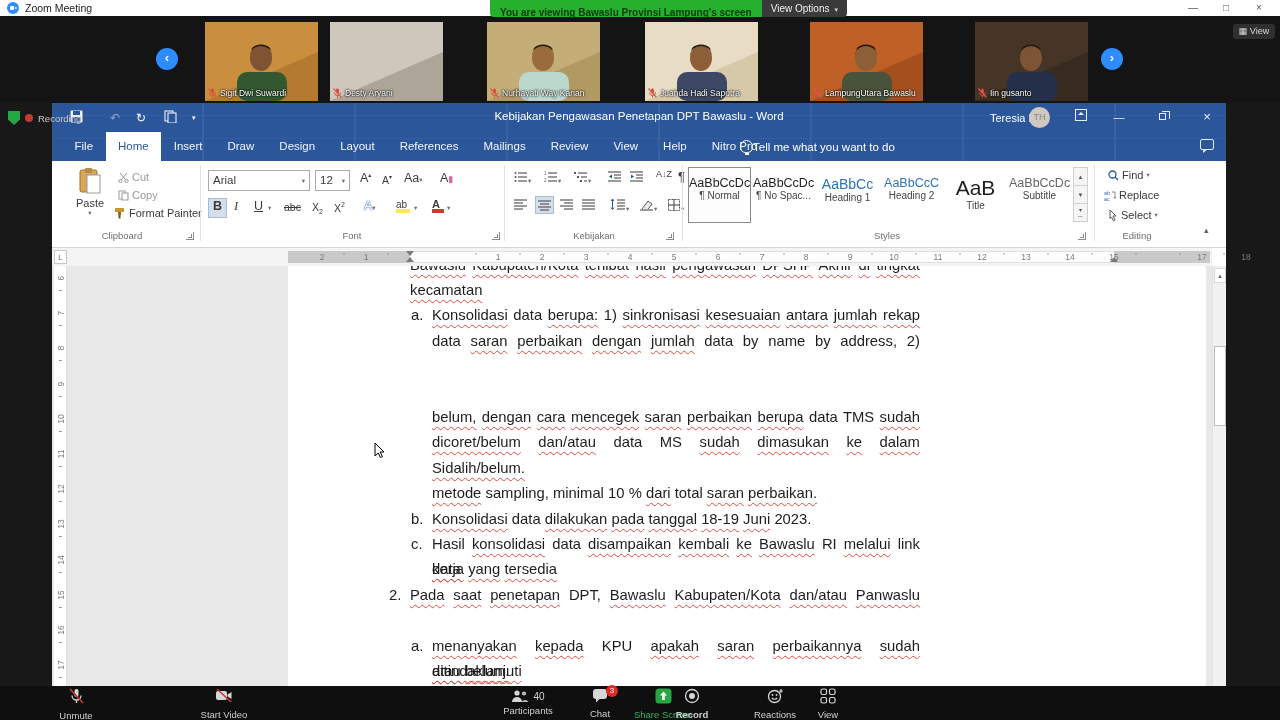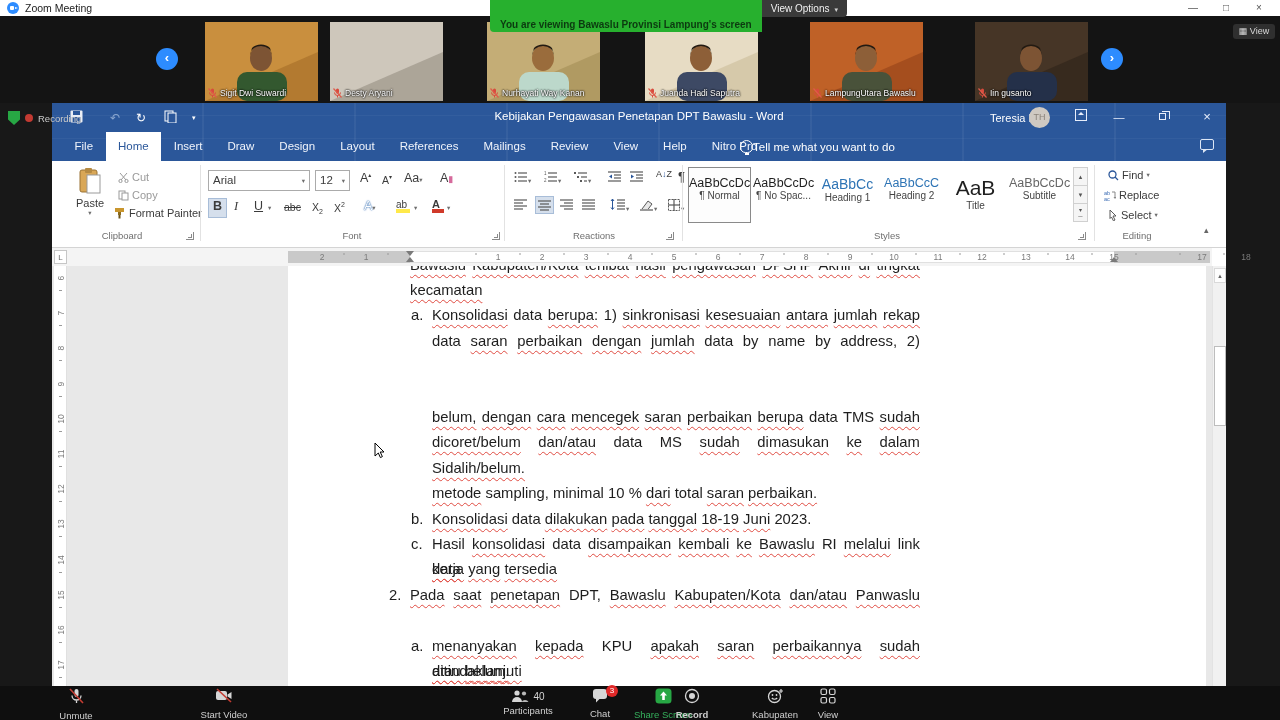--- a/index.html
+++ b/index.html
@@ -12,21 +12,21 @@
   .ztop{left:0;top:0;width:1280px;height:16px;background:#ffffff;z-index:30;}
   .zlogo{left:7px;top:2px;width:12px;height:12px;border-radius:50%;background:#2d8cff;}
   .zlogo:after{content:"";position:absolute;left:2.5px;top:4px;width:4.5px;height:4px;background:#fff;border-radius:1px;}
   .zlogo:before{content:"";position:absolute;left:7.5px;top:4.5px;border-left:3px solid #fff;border-top:1.5px solid transparent;border-bottom:1.5px solid transparent;}
   .ztitle{left:25px;top:0;height:16px;line-height:16px;font-size:10.5px;color:#222;}
   .zwinctl{top:0;height:16px;line-height:15px;font-size:10px;color:#555;text-align:center;width:20px;}
 
   
   .banner{left:490px;top:0;height:17px;display:flex;z-index:40;}
   .banner-green{background:#27b02e;color:#0c3a10;font-size:10px;font-weight:bold;
-    padding:16px 10px;line-height:17px;border-radius:0 0 0 4px;}
+    padding:4px 10px;line-height:17px;border-radius:0 0 0 4px;}
   .banner-opts{background:#3a3a3a;color:#f0f0f0;font-size:10px;padding:0 9px;line-height:17px;border-radius:0 0 4px 0;}
   .banner-opts .car{font-size:7px;color:#cfcfcf;margin-left:5px;}
 
   
   .vstrip{left:0;top:16px;width:1280px;height:87px;background:#141414;z-index:5;}
   .navbtn{width:22px;height:22px;border-radius:50%;background:#2d8cff;color:#fff;text-align:center;
     line-height:20px;font-size:13px;font-weight:bold;z-index:8;}
   .thumb{top:6px;height:79px;width:113px;background:#222;overflow:hidden;}
   .thumb svg{display:block;}
   .vname{position:absolute;left:3px;bottom:3px;display:flex;align-items:center;gap:3px;
@@ -490,21 +490,21 @@
             <rect x="0" y="10" width="13" height="2" fill="#9a9a9a"></rect>
           </svg><span class="ddown">▾</span>
       </div>
       <div class="abs" style="left:616px;top:38px;">
         <svg class="alnic" width="13" height="12">
             <rect x="0.5" y="0.5" width="11" height="11" fill="none" stroke="#595959" stroke-dasharray="2 1"></rect>
             <line x1="6" y1="0" x2="6" y2="12"></line>
             <line x1="0" y1="6" x2="12" y2="6"></line>
           </svg><span class="ddown">▾</span>
       </div>
-      <div class="abs glabel" style="left:492px;width:100px;">Reactions</div>
+      <div class="abs glabel" style="left:492px;width:100px;">Kebijakan</div>
       <div class="abs launcher" style="left:614px;"></div>
       <div class="abs gsep" style="left:630px;"></div>
 
       <div id="stygal">
           <div class="abs styitem sel" style="left: 636px;">
             <div class="styprev normal">AaBbCcDc</div>
             <div class="styname">¶ Normal</div>
           </div>
           <div class="abs styitem" style="left: 700px;">
             <div class="styprev normal">AaBbCcDc</div>
@@ -732,21 +732,21 @@
     </div>
 
     <div class="zctl" style="left:746px;width:58px;">
       <svg width="17" height="16" viewBox="0 0 17 16">
         <circle cx="7.5" cy="8.5" r="6" fill="none" stroke="#d6d6d6" stroke-width="1.3"></circle>
         <circle cx="5.5" cy="7" r="0.9" fill="#d6d6d6"></circle>
           <circle cx="9.5" cy="7" r="0.9" fill="#d6d6d6"></circle>
         <path d="M4.8 10a3.5 3.5 0 0 0 5.4 0" fill="none" stroke="#d6d6d6" stroke-width="1.2"></path>
         <path d="M14 1v4M12 3h4" stroke="#d6d6d6" stroke-width="1.2"></path>
       </svg>
-      <div class="lab">Kabupaten</div>
+      <div class="lab">Reactions</div>
     </div>
 
     <div class="zctl" style="left:804px;width:48px;">
       <svg width="16" height="16" viewBox="0 0 16 16">
         <rect x="1" y="1" width="5.5" height="5.5" rx="1.5" fill="none" stroke="#d6d6d6" stroke-width="1.2"></rect>
         <rect x="9.5" y="1" width="5.5" height="5.5" rx="1.5" fill="none" stroke="#d6d6d6" stroke-width="1.2"></rect>
         <rect x="1" y="9.5" width="5.5" height="5.5" rx="1.5" fill="none" stroke="#d6d6d6" stroke-width="1.2"></rect>
         <rect x="9.5" y="9.5" width="5.5" height="5.5" rx="1.5" fill="none" stroke="#d6d6d6" stroke-width="1.2"></rect>
       </svg>
       <div class="lab">View</div>

